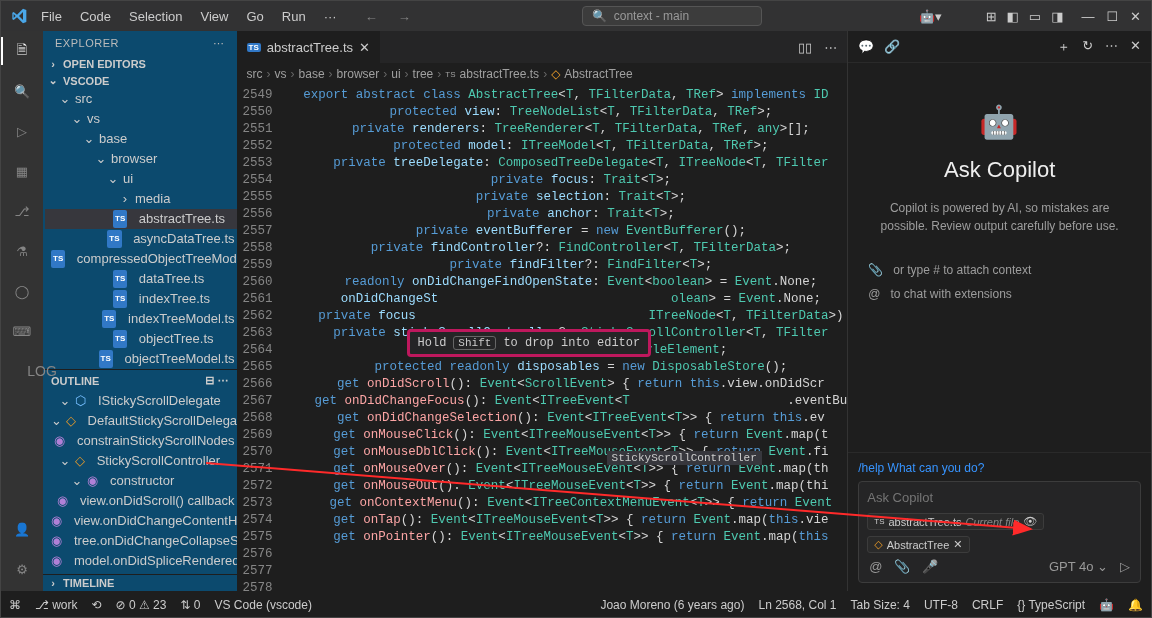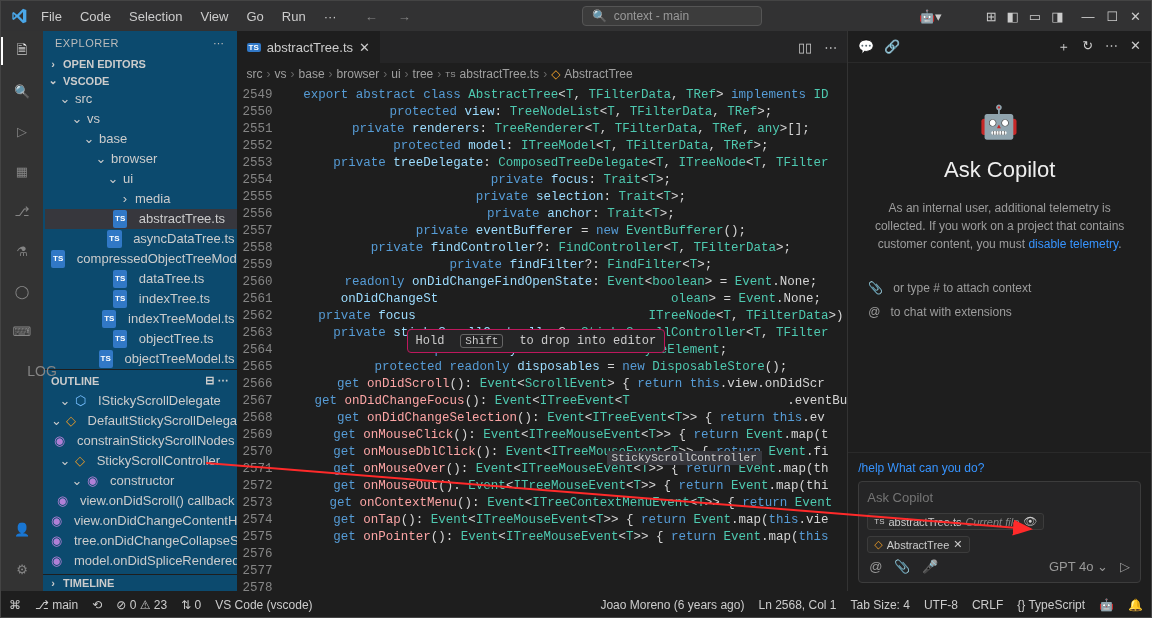--- a/index.html
+++ b/index.html
@@ -60,21 +60,21 @@
 .tabbar { height:32px; background:#252526; display:flex; align-items:center; }
 .tab { display:flex; align-items:center; gap:6px; padding:0 10px; height:100%; background:#1e1e1e; border-right:1px solid #252526;}
 .tab .ts-badge { background:#3178c6; color:#fff; font-size:8px; padding:0 2px; border-radius:2px; font-weight:600;}
 .tab-actions { margin-left:auto; display:flex; gap:12px; padding:0 10px; color:#ccc;}
 .breadcrumb { height:22px; display:flex; align-items:center; gap:4px; padding:0 10px; font-size:12px; color:#a0a0a0; background:#1e1e1e;}
 .breadcrumb .sep { color:#666; }
 .code { flex:1; display:flex; overflow:hidden; font-family:Consolas,"Courier New",monospace; font-size:12.5px; position:relative;}
 .gutter { width:48px; text-align:right; color:#858585; padding-right:12px; line-height:17px; padding-top:2px;}
 .lines { flex:1; line-height:17px; padding-top:2px; white-space:pre; color:#d4d4d4; position:relative; overflow:hidden;text-align:center;}
 .kwd { color:#569cd6; } .typ { color:#4ec9b0; } .fn { color:#fca5a5; } .prop { color:#9cdcfe; }
-.drop-tooltip { position:absolute; top:244px; left:170px; background:#252526; border:1px solid #be185d; border-radius:4px; padding:4px 8px; font-size:12px; color:#ccc; display:flex; gap:16px; align-items:center;}
+.drop-tooltip { position:absolute; top:244px; left:170px; background:#252526; border:3px solid #be185d; border-radius:4px; padding:4px 8px; font-size:12px; color:#ccc; display:flex; gap:7px; align-items:center;}
 .drop-tooltip .key { border:1px solid #666; border-radius:3px; padding:0 4px; font-size:11px;}
 .hover-label { position:absolute; top:366px; left:370px; background:#37373d; color:#ccc; padding:1px 5px; font-size:11px;}
 .copilot { width:342px; background:#1e1e1e; border-left:1px solid #333; display:flex; flex-direction:column; }
 .copilot-top { height:32px; display:flex; align-items:center; gap:10px; padding:0 10px; border-bottom:1px solid #2a2a2a; color:#ccc;}
 .copilot-top .r { margin-left:auto; display:flex; gap:12px;}
 .copilot-body { flex:1; display:flex; flex-direction:column; align-items:center; padding:40px 20px 10px; text-align:center; gap:16px;}
 .copilot-body h2 { font-size:22px; font-weight:500; color:#eee;}
 .copilot-body p { font-size:12px; color:#9d9d9d; line-height:1.5;}
 .copilot-hints { width:100%; text-align:left; margin-top:12px; display:flex; flex-direction:column; gap:10px; font-size:12px; color:#9d9d9d;}
 .copilot-hints .hint { display:flex; gap:10px; align-items:center;}
@@ -310,21 +310,21 @@
       <div class="r">
         <span>＋</span>
         <span>↻</span>
         <span>⋯</span>
         <span>✕</span>
       </div>
     </div>
     <div class="copilot-body">
       <div style="font-size:32px;">🤖</div>
       <h2>Ask Copilot</h2>
-      <p><span>As an internal user, additional telemetry is collected. If you work on a project that contains customer content, you must </span><a href="#">disable telemetry</a>.</p>
+      <p>Copilot is powered by AI, so mistakes are possible. Review output carefully before use.</p>
       <div class="copilot-hints">
         <div class="hint">
             <span>📎</span>
             <span>or type # to attach context</span>
           </div>
         <div class="hint">
             <span>@</span>
             <span>to chat with extensions</span>
           </div>
       </div>
@@ -355,21 +355,21 @@
             <span>▷</span>
           </div>
         </div>
       </div>
     </div>
   </div>
 </div>
 
 <div class="statusbar-dark" style="position:absolute;bottom:0;left:0;right:0;">
   <span>⌘</span>
-  <span>⎇ <span>main</span></span>
+  <span>⎇ <span>work</span></span>
   <span>⟲</span>
   <span>⊘ <span>0</span> ⚠ <span>23</span></span>
   <span>⇅ <span>0</span></span>
   <span>VS Code (vscode)</span>
   <div class="r">
     <span>Joao Moreno (6 years ago)</span>
     <span>Ln 2568, Col 1</span>
     <span>Tab Size: 4</span>
     <span>UTF-8</span>
     <span>CRLF</span>

